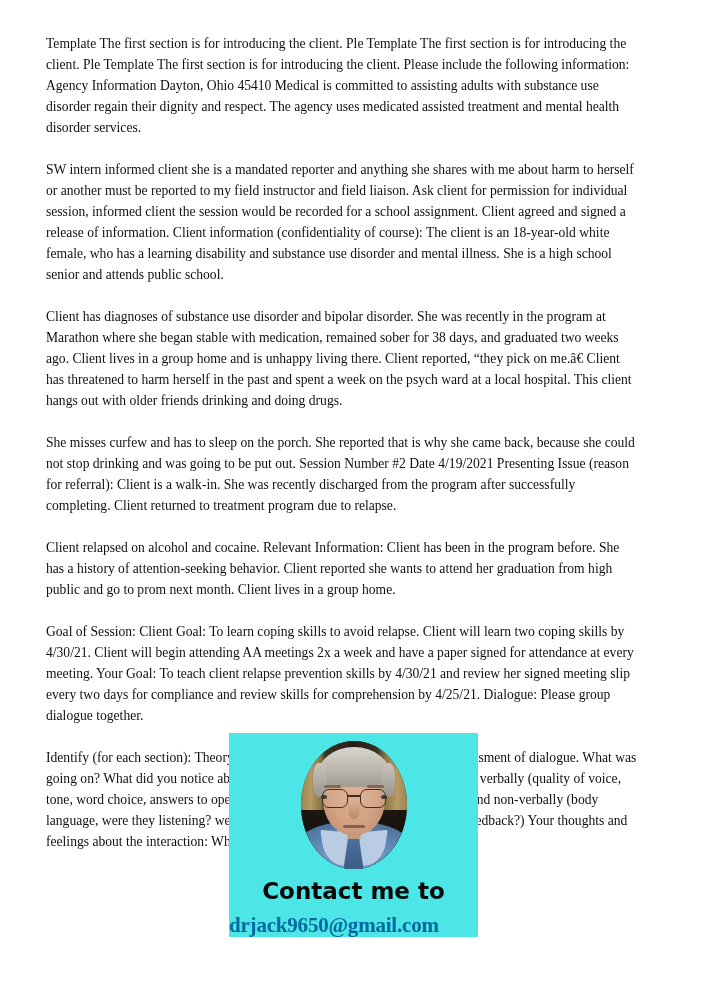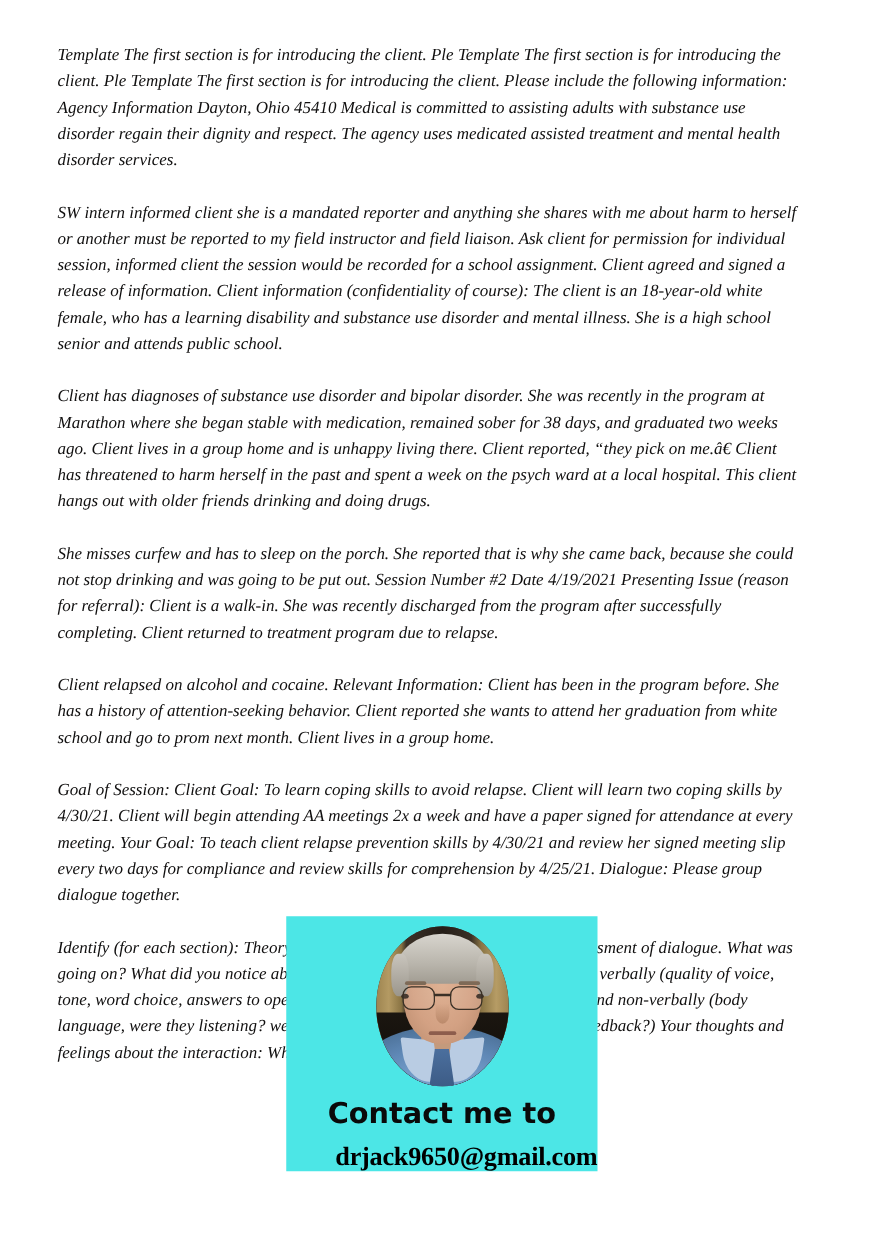--- a/index.html
+++ b/index.html
@@ -24,21 +24,20 @@
   }
 
   .para {
     margin: 0 0 21px 0;
     font-family: "Liberation Serif", "DejaVu Serif", serif;
     font-size: 13.6px;
     line-height: 21px;
     color: #100f0f;
     text-align: left;
     white-space: normal;
-    font-style: italic;
   }
   .para:last-child { margin-bottom: 0; }
 
   
   #contact-overlay {
     position: absolute;
     left: 229px;
     top: 733px;
     width: 249px;
     height: 204px;
@@ -183,36 +182,36 @@
     color: #0a0a0a;
     text-align: center;
     width: 100%;
   }
   #overlay-line1 { margin-top: 8px; }
   #overlay-email {
     font-family: "Liberation Serif", "DejaVu Serif", serif;
     font-weight: bold;
     font-size: 21px;
     line-height: 26px;
-    color: #000000;
-    text-align: right;
+    color: #0369a1;
+    text-align: left;
     width: 100%;
     margin-top: 7px;
     letter-spacing: -0.2px;
   }
 </style>
 </head>
 <body style="background: rgb(255, 255, 255);">
 
 <div id="doc">
   <p class="para">Template The first section is for introducing the client. Ple Template The first section is for introducing the client. Ple Template The first section is for introducing the client. Please include the following information: Agency Information Dayton, Ohio 45410 Medical is committed to assisting adults with substance use disorder regain their dignity and respect. The agency uses medicated assisted treatment and mental health disorder services.</p>
   <p class="para">SW intern informed client she is a mandated reporter and anything she shares with me about harm to herself or another must be reported to my field instructor and field liaison. Ask client for permission for individual session, informed client the session would be recorded for a school assignment. Client agreed and signed a release of information. Client information (confidentiality of course): The client is an 18-year-old white female, who has a learning disability and substance use disorder and mental illness. She is a high school senior and attends public school.</p>
   <p class="para">Client has diagnoses of substance use disorder and bipolar disorder. She was recently in the program at Marathon where she began stable with medication, remained sober for 38 days, and graduated two weeks ago. Client lives in a group home and is unhappy living there. Client reported, “they pick on me.â€ Client has threatened to harm herself in the past and spent a week on the psych ward at a local hospital. This client hangs out with older friends drinking and doing drugs.</p>
   <p class="para">She misses curfew and has to sleep on the porch. She reported that is why she came back, because she could not stop drinking and was going to be put out. Session Number #2 Date 4/19/2021 Presenting Issue (reason for referral): Client is a walk-in. She was recently discharged from the program after successfully completing. Client returned to treatment program due to relapse.</p>
-  <p class="para">Client relapsed on alcohol and cocaine. Relevant Information: Client has been in the program before. She has a history of attention-seeking behavior. Client reported she wants to attend her graduation from white school and go to prom next month. Client lives in a group home.</p>
+  <p class="para">Client relapsed on alcohol and cocaine. Relevant Information: Client has been in the program before. She has a history of attention-seeking behavior. Client reported she wants to attend her graduation from high public and go to prom next month. Client lives in a group home.</p>
   <p class="para">Goal of Session: Client Goal: To learn coping skills to avoid relapse. Client will learn two coping skills by 4/30/21. Client will begin attending AA meetings 2x a week and have a paper signed for attendance at every meeting. Your Goal: To teach client relapse prevention skills by 4/30/21 and review her signed meeting slip every two days for compliance and review skills for comprehension by 4/25/21. Dialogue: Please group dialogue together.</p>
   <p class="para">Identify (for each section): Theory and skills used in the section. Analysis/assessment of dialogue. What was going on? What did you notice about the feedback? How did the client respond verbally (quality of voice, tone, word choice, answers to open-ended questions?) How did the client respond non-verbally (body language, were they listening? were they distracted? Did they welcome your feedback?) Your thoughts and feelings about the interaction: What were you thinking?</p>
 </div>
 
 <div id="contact-overlay" style="background: rgb(76, 230, 230);">
 
   <div id="avatar">
     <div class="bg-wall"></div>
     <div class="bg-dark"></div>
     <div class="shoulders"></div>

